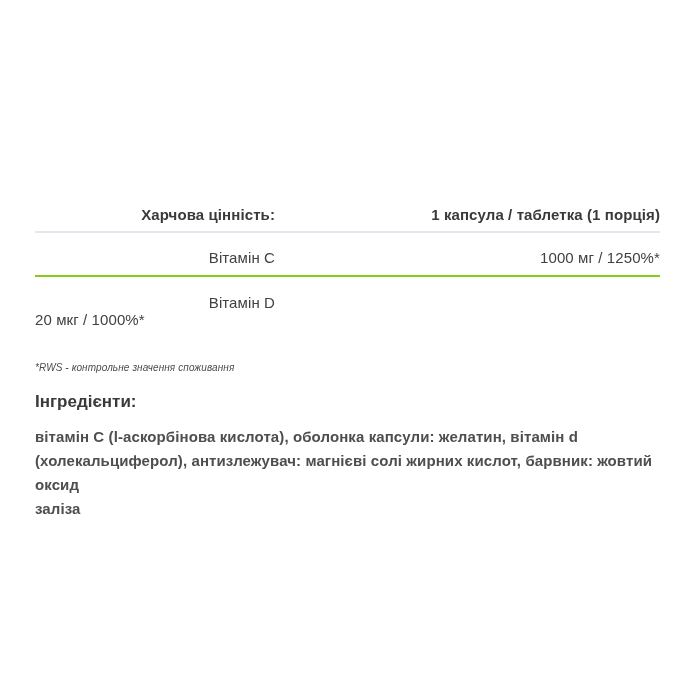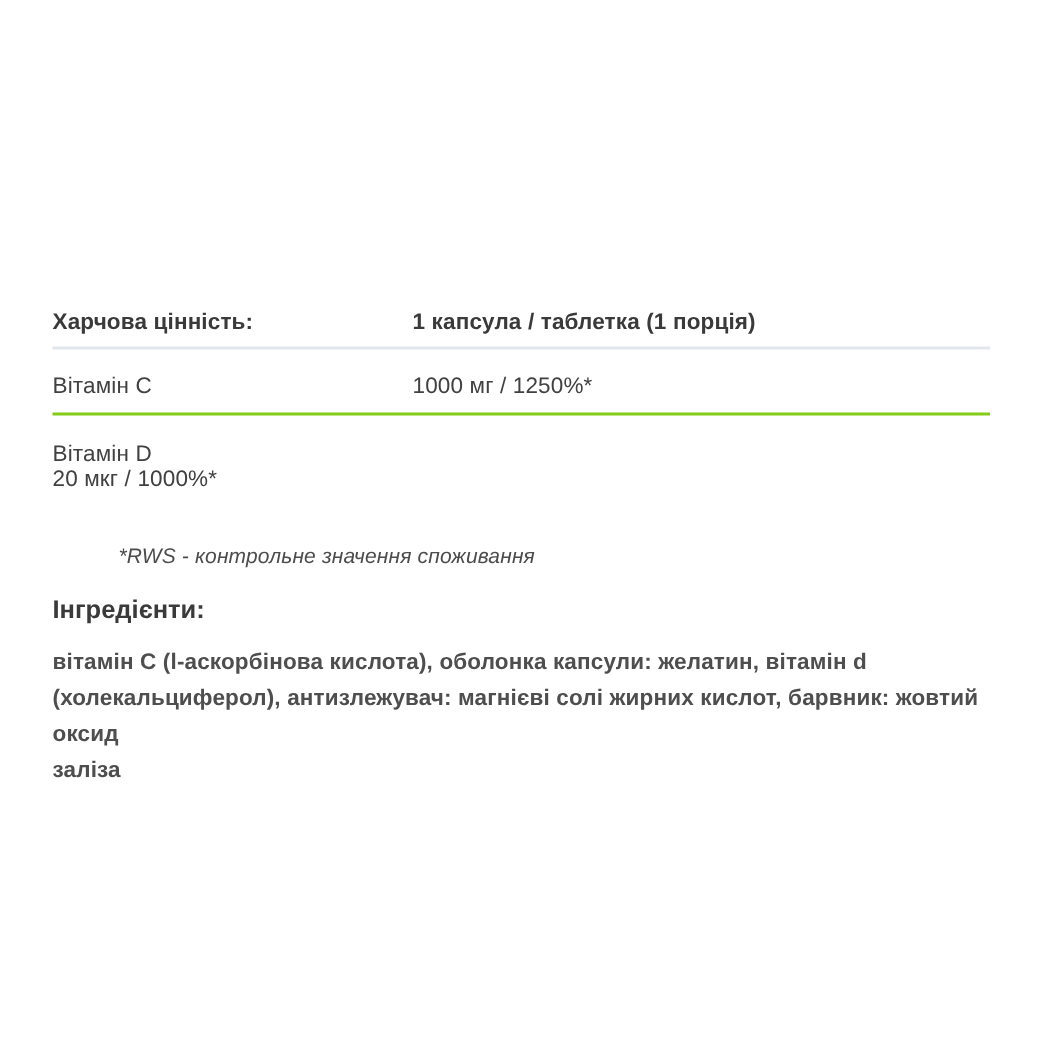--- a/index.html
+++ b/index.html
@@ -22,44 +22,44 @@
     width: 625px;
   }
   
   .nutrition-table { width: 100%; }
   .t-row {
     display: flex;
     align-items: baseline;
     font-size: 15px;
     color: #414141;
     letter-spacing: 0.1px;
+    text-align: right;
   }
   .t-row .cell-label { width: 240px; flex: none; }
   .t-row .cell-value { flex: 1; }
   .t-row.header-row {
     padding: 8px 0 8px;
     font-weight: 700;
     color: #3a3a3a;
     border-bottom: 2px solid #e2e7ed;
   }
   .t-row.data-row-1 {
     padding: 16px 0 9px;
     border-bottom: 2px solid #84cc16;
   }
   .t-row.data-row-2 {
     padding: 17px 0 0;
     flex-direction: column;
   }
   .footnote {
     margin-top: 34px;
-    font-size: 14px;
+    font-size: 10px;
     font-style: italic;
     color: #4c4c4c;
     letter-spacing: 0.1px;
-    margin-left: 44px;
   }
   .ingredients-heading {
     margin-top: 19px;
     font-size: 17px;
     font-weight: 700;
     color: #3a3a3a;
   }
   .ingredients-text {
     margin-top: 13px;
     font-size: 15px;

